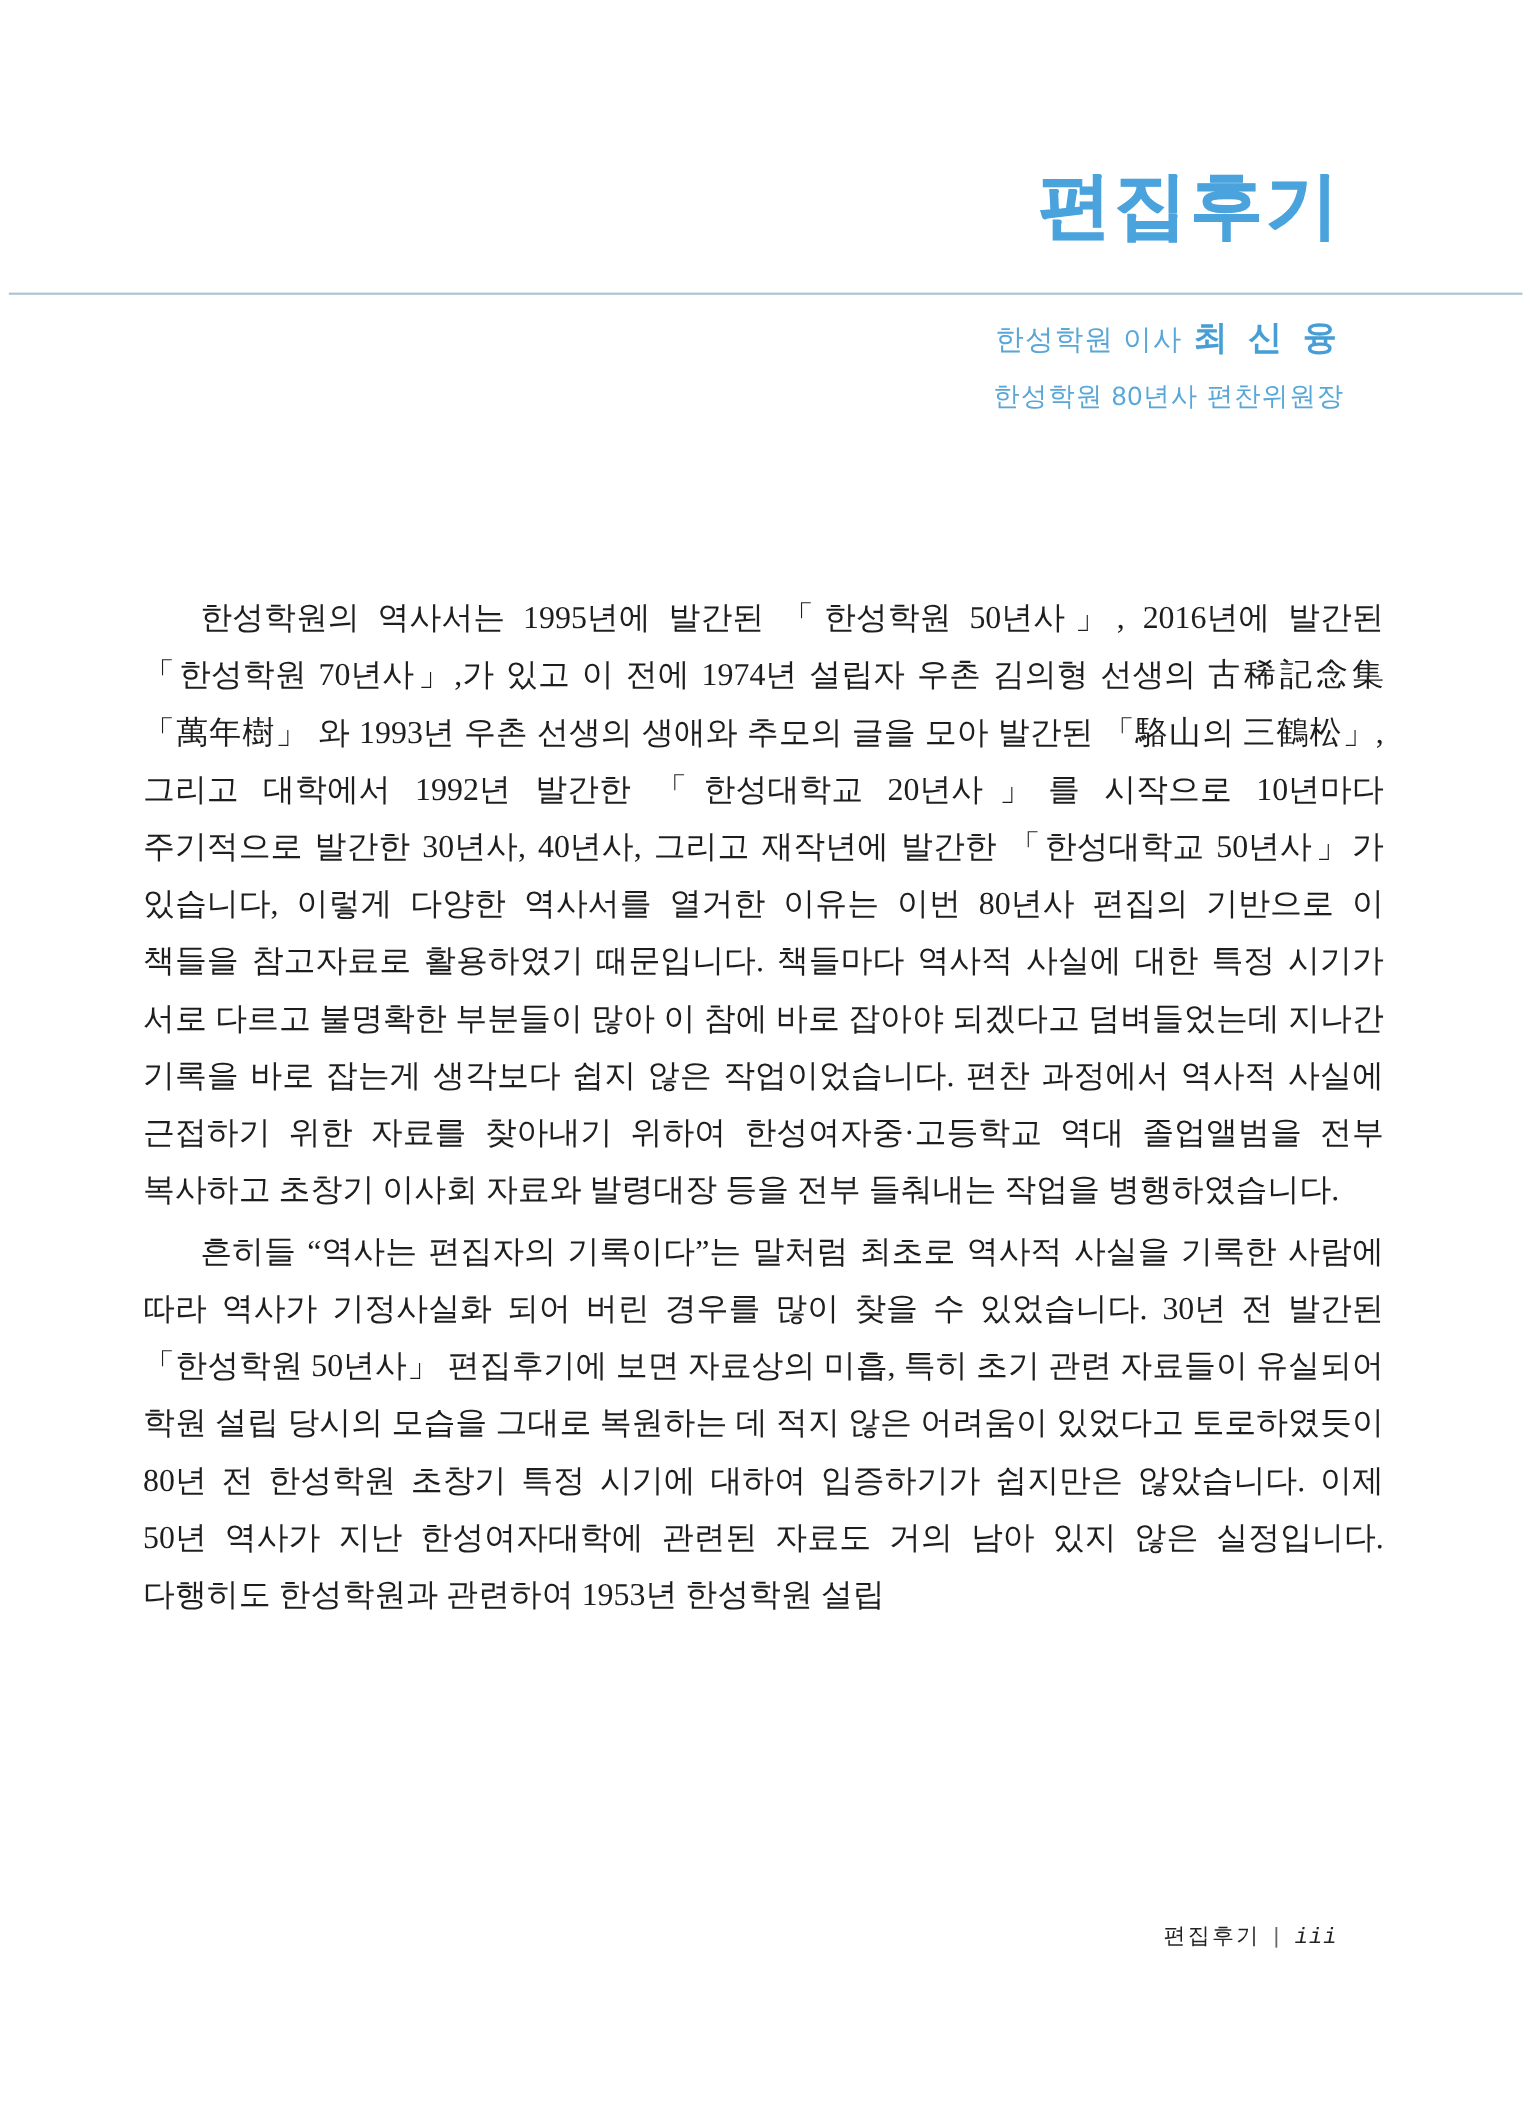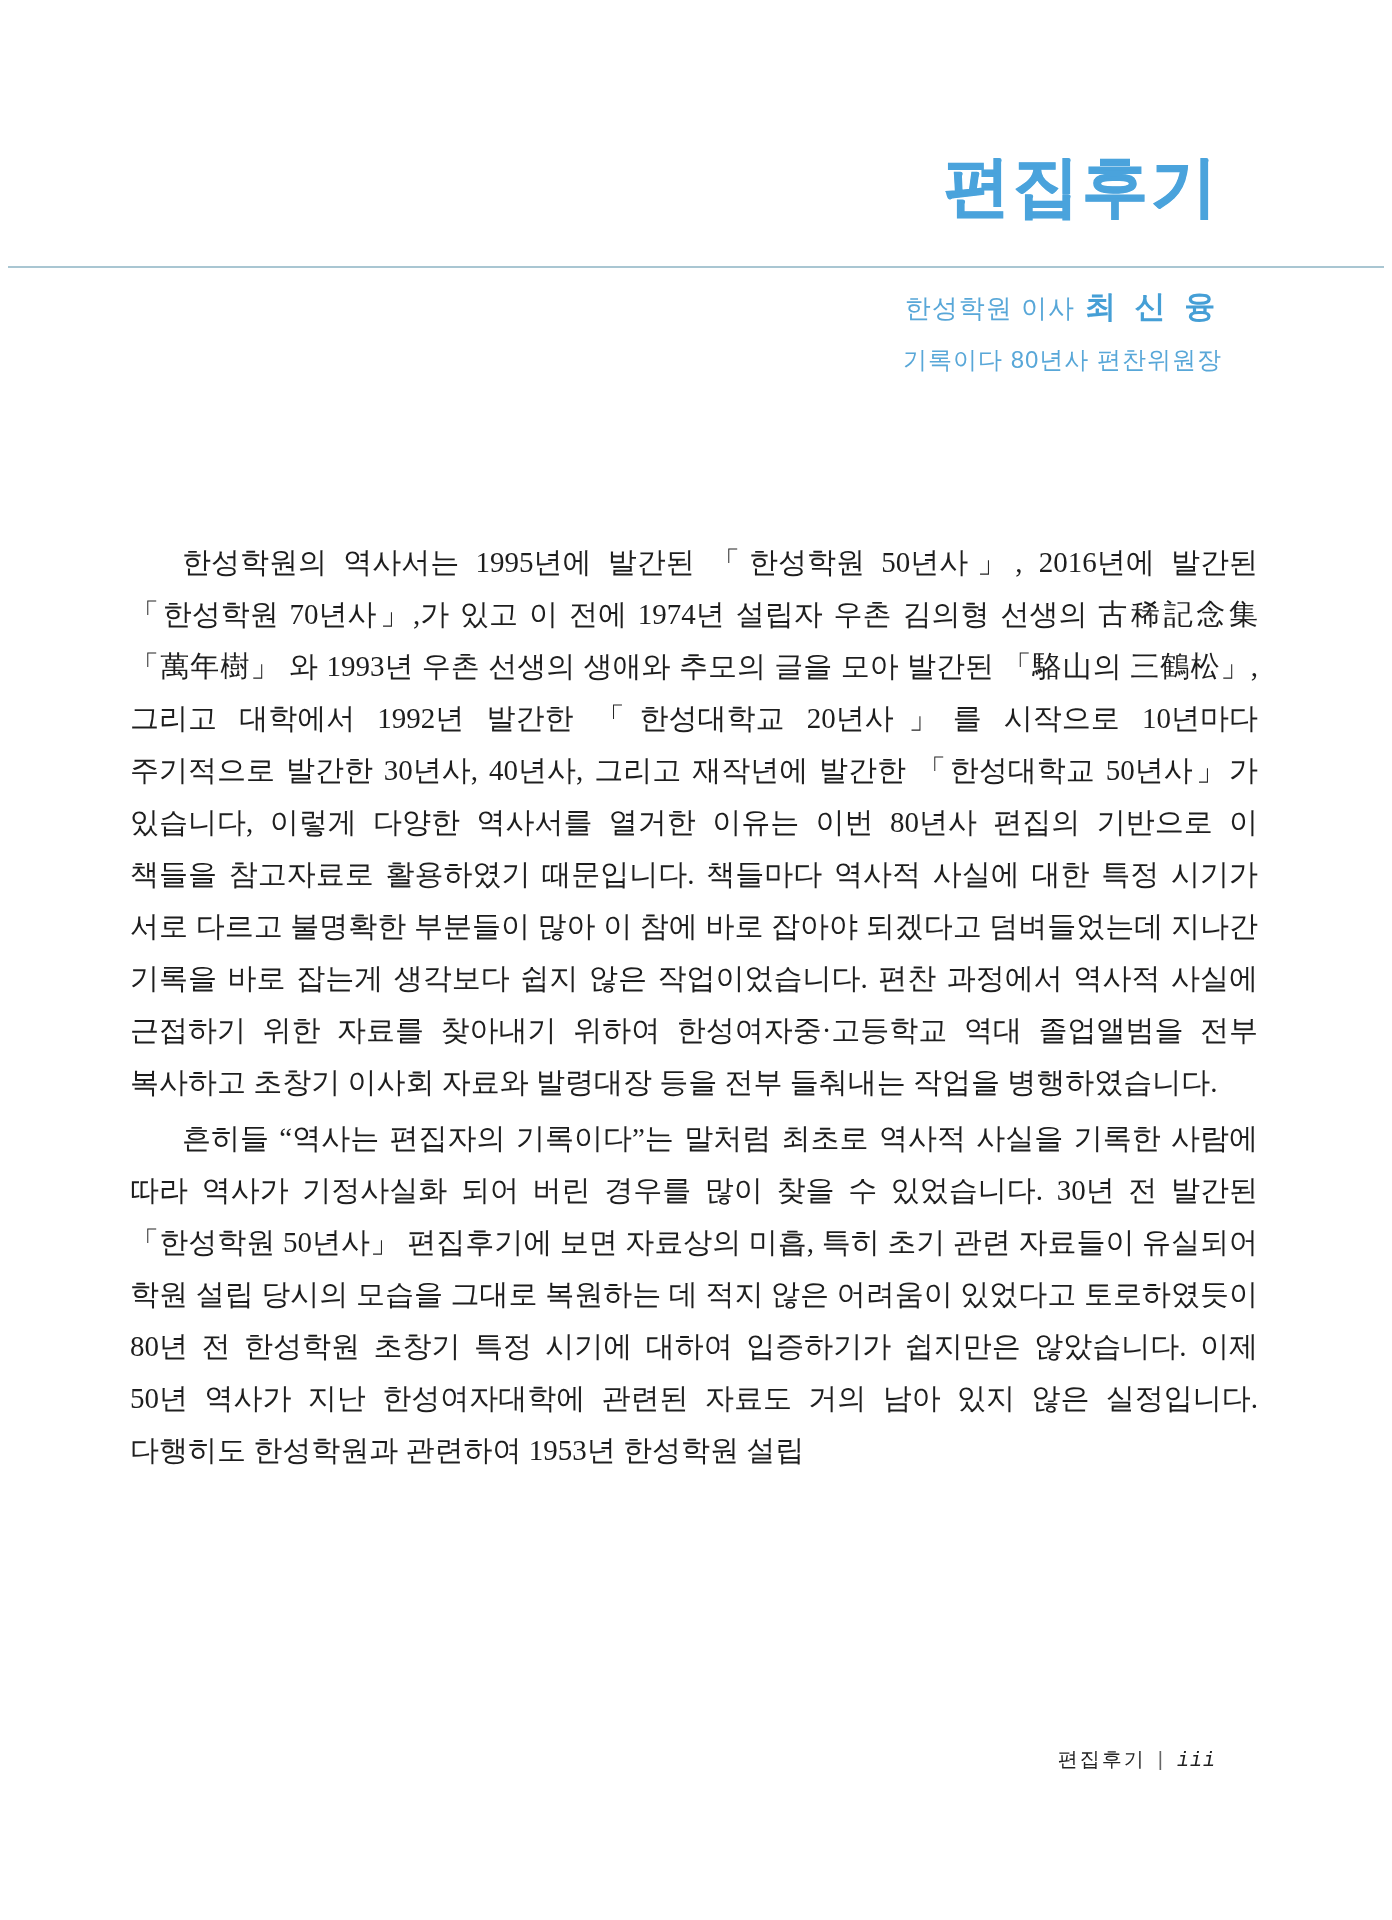--- a/index.html
+++ b/index.html
@@ -65,21 +65,21 @@
 <div class="page">
 
   <h1 class="page-title">편집후기</h1>
 
   <hr class="title-rule">
 
   <div class="byline">
     <div class="byline-line1">
       <span>한성학원 이사</span><span class="byline-name">최 신 융</span>
     </div>
-    <div class="byline-line2">기록이다 80년사 편찬위원장</div>
+    <div class="byline-line2">한성학원 80년사 편찬위원장</div>
   </div>
 
   <main class="body-text" id="paragraphs">
       <p class="para indent-lg">한성학원의 역사서는 1995년에 발간된 「한성학원 50년사」, 2016년에 발간된 「한성학원 70년사」,가 있고 이 전에 1974년 설립자 우촌 김의형 선생의 古稀記念集 「萬年樹」 와 1993년 우촌 선생의 생애와 추모의 글을 모아 발간된 「駱山의 三鶴松」, 그리고 대학에서 1992년 발간한 「한성대학교 20년사」를 시작으로 10년마다 주기적으로 발간한 30년사, 40년사, 그리고 재작년에 발간한 「한성대학교 50년사」가 있습니다, 이렇게 다양한 역사서를 열거한 이유는 이번 80년사 편집의 기반으로 이 책들을 참고자료로 활용하였기 때문입니다. 책들마다 역사적 사실에 대한 특정 시기가 서로 다르고 불명확한 부분들이 많아 이 참에 바로 잡아야 되겠다고 덤벼들었는데 지나간 기록을 바로 잡는게 생각보다 쉽지 않은 작업이었습니다. 편찬 과정에서 역사적 사실에 근접하기 위한 자료를 찾아내기 위하여 한성여자중·고등학교 역대 졸업앨범을 전부 복사하고 초창기 이사회 자료와 발령대장 등을 전부 들춰내는 작업을 병행하였습니다.</p>
       <p class="para indent-lg">흔히들 “역사는 편집자의 기록이다”는 말처럼 최초로 역사적 사실을 기록한 사람에 따라 역사가 기정사실화 되어 버린 경우를 많이 찾을 수 있었습니다. 30년 전 발간된 「한성학원 50년사」 편집후기에 보면 자료상의 미흡, 특히 초기 관련 자료들이 유실되어 학원 설립 당시의 모습을 그대로 복원하는 데 적지 않은 어려움이 있었다고 토로하였듯이 80년 전 한성학원 초창기 특정 시기에 대하여 입증하기가 쉽지만은 않았습니다. 이제 50년 역사가 지난 한성여자대학에 관련된 자료도 거의 남아 있지 않은 실정입니다. 다행히도 한성학원과 관련하여 1953년 한성학원 설립</p>
     </main>
 
   <footer class="page-footer">
     <span>편집후기</span><span class="footer-divider">|</span><span class="footer-page-number">iii</span>
   </footer>

